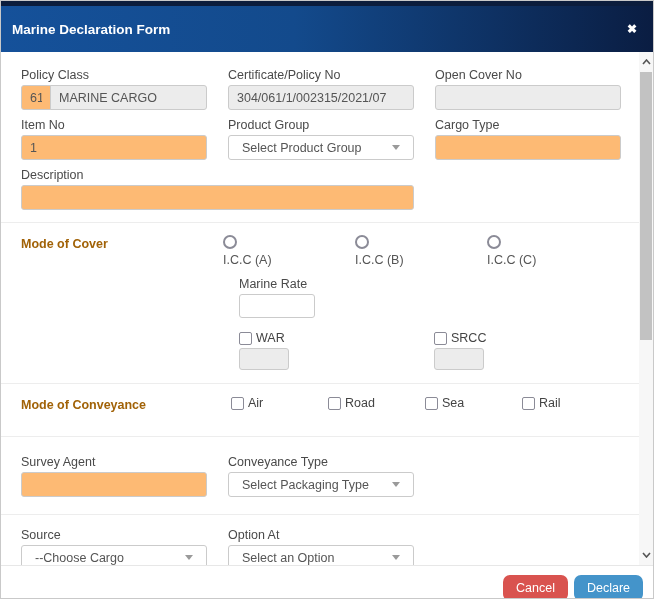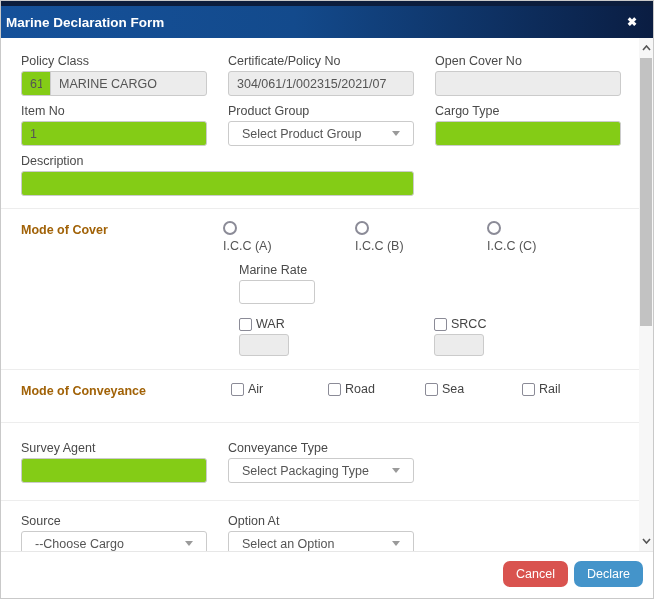--- a/index.html
+++ b/index.html
@@ -2,36 +2,36 @@
 <html><head>
 <meta charset="utf-8">
 <style>
   * { margin:0; padding:0; box-sizing:border-box; }
   html,body { background:#fff; }
   body { font-family:"Liberation Sans", sans-serif; font-size:12.5px; color:#4a4a4a; }
 
   .modal { width:654px; height:599px; background:#fff; border:1px solid #c9c9c9; position:relative; overflow:hidden; }
 
   
-  .modal-header { height:37px; border-top:5px solid #0c1d3c;
+  .modal-header { height:51px; border-top:5px solid #0c1d3c;
     background:linear-gradient(90deg,#15519a 0%,#134a8c 45%,#0a1d42 100%);
     display:flex; align-items:center; justify-content:space-between;
-    padding:0 16px 0 5px; }
+    padding:0 16px 0 11px; }
   .modal-title { color:#fff; font-size:13.5px; font-weight:600; }
   .close-btn { color:#fff; font-size:12px; font-weight:700; cursor:pointer; line-height:1; }
 
   
   .modal-body { position:relative; height:513px; padding:16px 34px 0 20px; overflow:hidden; background:#fff; }
 
   .grid3 { display:grid; grid-template-columns:186px 186px 186px; column-gap:21px; }
   .span2 { grid-column:1 / 3; }
 
   .fg label { display:block; font-size:12.5px; color:#4a4a4a; line-height:14px; margin-bottom:3px; }
   .fg .ctl { height:25px; width:100%; border:1px solid #cbcbcb; border-radius:3px;
-    background:#84cc16; font-family:"Liberation Sans",sans-serif; font-size:12.5px; color:#555;
+    background:#fdba74; font-family:"Liberation Sans",sans-serif; font-size:12.5px; color:#555;
     padding:0 8px; display:block; }
   .ctl.dis { background:#ececec; }
 
   .pc-row { display:flex; }
   .pc-code { width:30px !important; text-align:center; border-radius:3px 0 0 3px !important; }
   .pc-name { flex:1; margin-left:-1px; border-radius:0 3px 3px 0 !important; }
 
   .select { height:25px; border:1px solid #cbcbcb; border-radius:3px; background:#fff;
     display:flex; align-items:center; justify-content:space-between; padding:0 13px; cursor:pointer; }
   .select .sel-text { color:#555; }

